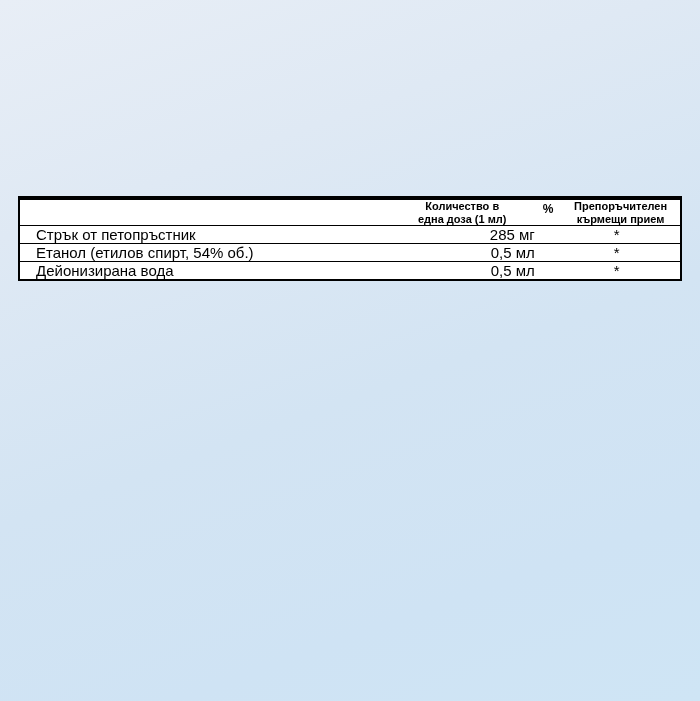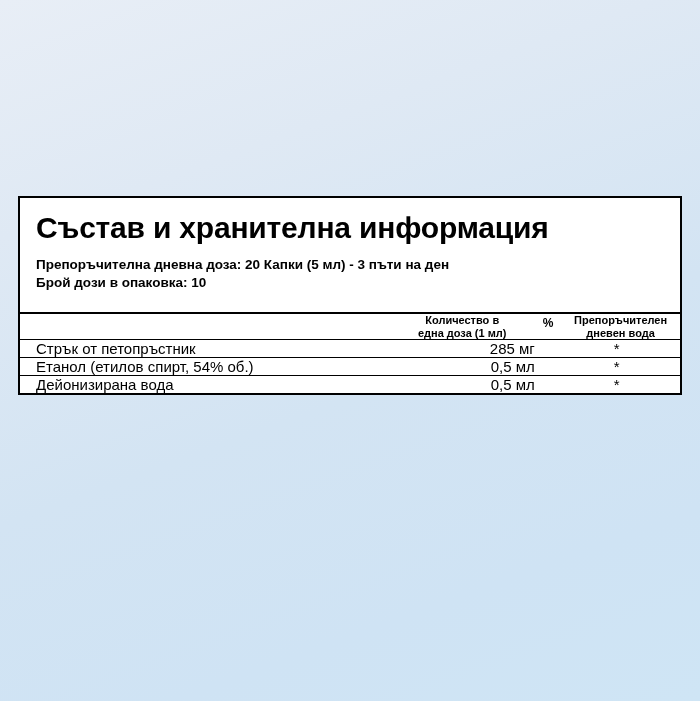--- a/index.html
+++ b/index.html
@@ -103,42 +103,35 @@
     margin-right: 4px;
   }
   .footnote.indent {
     padding-left: 14px;
   }
 </style>
 </head>
 <body>
 
 <div class="panel">
-  <div class="panel-inner">
-    <div class="title">Състав и хранителна информация</div>
-    <div class="serving-lines">
-      <div class="serving-line">Препоръчителна дневна доза: 20 Капки (5 мл) - 3 пъти на ден</div>
-      <div class="serving-line">Брой дози в опаковка: 10</div>
-    </div>
-  </div>
 
   <div class="rule-thick"></div>
 
   <table class="nutri">
     <thead>
       <tr class="head-row">
         <th class="blank"></th>
         <th class="amount">
           <div>Количество в</div>
           <div>една доза (1 мл)</div>
         </th>
         <th class="pct">%</th>
         <th class="dv">
           <div>Препоръчителен</div>
-          <div>дневен вода</div>
+          <div>кърмещи прием</div>
         </th>
       </tr>
     </thead>
     <tbody>
       <tr class="item-row">
         <td class="name">Стрък от петопръстник</td>
         <td class="amount">285 мг</td>
         <td class="pct"></td>
         <td class="dv">*</td>
       </tr>

